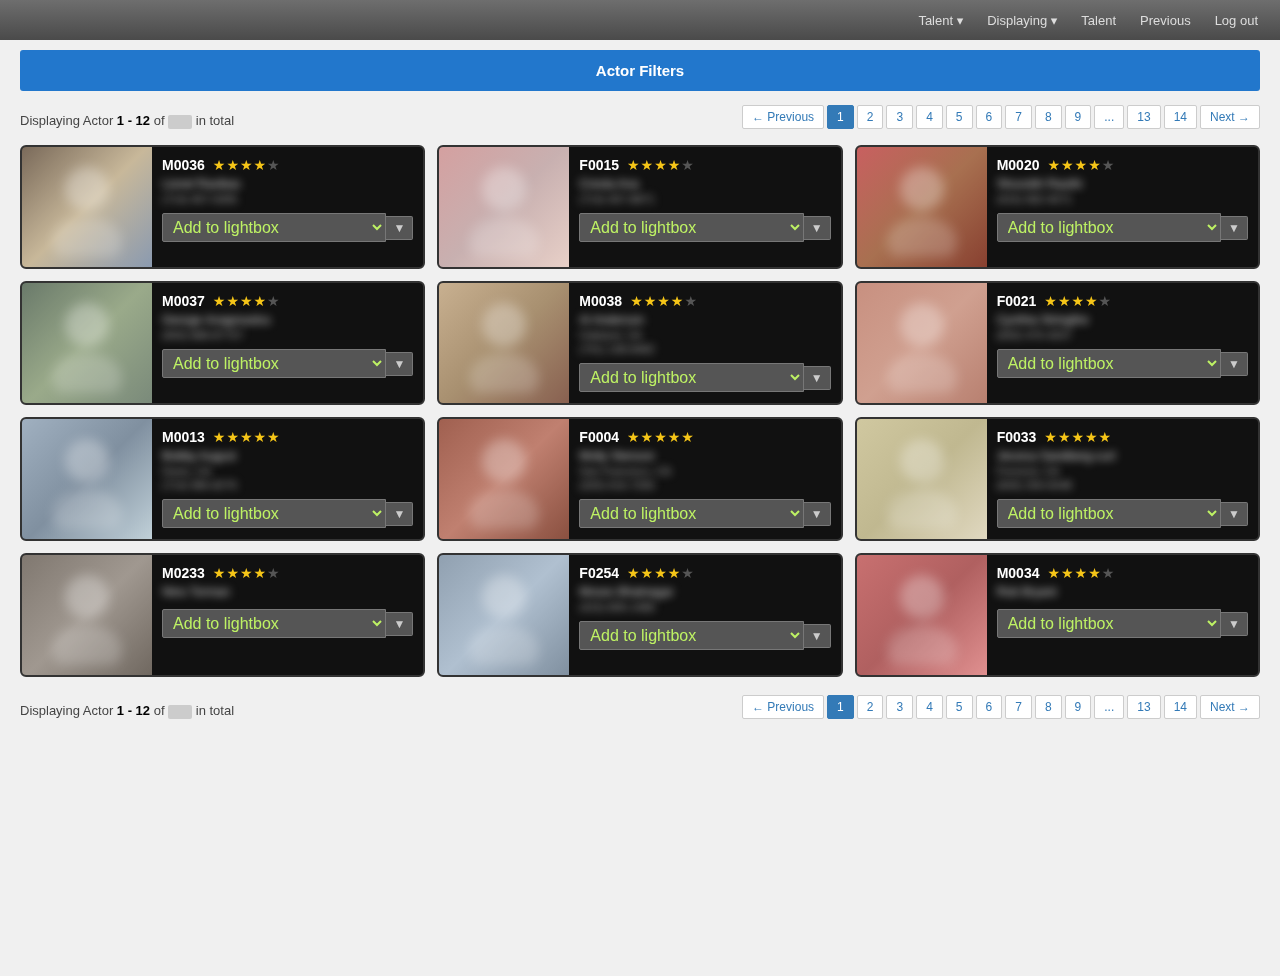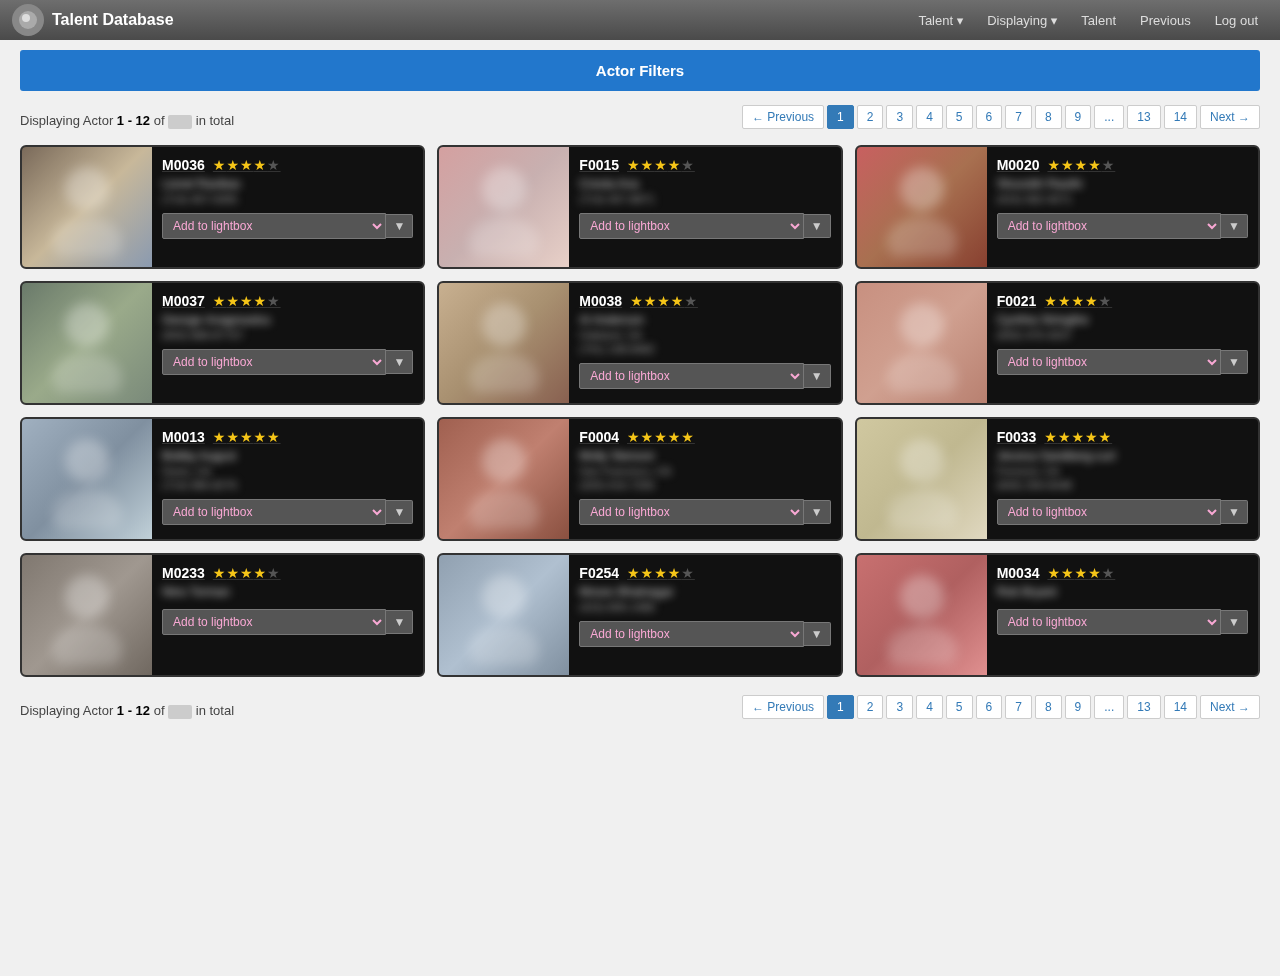--- a/index.html
+++ b/index.html
@@ -97,33 +97,33 @@
       display: flex; align-items: center; justify-content: center;
     }
     .actor-info {
       flex: 1;
       padding: 10px 10px 8px;
       display: flex;
       flex-direction: column;
       gap: 2px;
     }
     .actor-id-row {
-      display: flex; align-items: center; gap: 8px; margin-bottom: 2px; text-decoration: underline;
+      display: flex; align-items: center; gap: 8px; margin-bottom: 2px;
     }
     .actor-id { color: #fff; font-size: 14px; font-weight: bold; }
     .stars { color: #f5c518; font-size: 14px; letter-spacing: 1px; }
     .actor-name { color: #ddd; font-size: 12px; filter: blur(4px); }
     .actor-phone { color: #aaa; font-size: 11px; filter: blur(4px); }
     .actor-loc { color: #aaa; font-size: 11px; filter: blur(4px); }
     .lightbox-row {
       display: flex; align-items: center; margin-top: 6px;
     }
     .lightbox-select {
-      flex: 1; background: #555; border: 1px solid #777; color: #f9a8d4;
-      font-size: 12px; padding: 4px 6px; border-radius: 2px 0 0 2px;
+      flex: 1; background: #555; border: 1px solid #777; color: #bef264;
+      font-size: 16px; padding: 4px 6px; border-radius: 2px 0 0 2px;
       outline: none;
     }
     .lightbox-btn {
       background: #555; border: 1px solid #777; border-left: none;
       color: #ccc; padding: 4px 7px; cursor: pointer; border-radius: 0 2px 2px 0;
       font-size: 12px;
     }
 
     
     .photo-m0036 { background: linear-gradient(135deg, #7a6a5a, #c8b89a, #8a9ab0); }
@@ -136,29 +136,20 @@
     .photo-f0004 { background: linear-gradient(135deg, #a06050, #c08070, #8a5040); }
     .photo-f0033 { background: linear-gradient(135deg, #d0c8a0, #c0b890, #e0d8c0); }
     .photo-m0233 { background: linear-gradient(135deg, #807870, #a09890, #706860); }
     .photo-f0254 { background: linear-gradient(135deg, #90a0b0, #b0c0d0, #8090a0); }
     .photo-m0034 { background: linear-gradient(135deg, #c87070, #b06060, #e09090); }
   </style>
 </head>
 <body>
 
 <nav class="navbar">
-  <div class="navbar-logo">
-    <div class="navbar-logo-icon">
-      <svg width="20" height="20" viewBox="0 0 20 20">
-        <circle cx="10" cy="10" r="9" fill="#aaa"></circle>
-        <circle cx="8" cy="8" r="4" fill="#ddd"></circle>
-      </svg>
-    </div>
-    <span class="navbar-title">Talent Database</span>
-  </div>
   <div class="navbar-menu">
     <div class="navbar-item">Talent ▾</div>
     <div class="navbar-item">Displaying ▾</div>
     <div class="navbar-item">Talent</div>
     <div class="navbar-item">Previous</div>
     <div class="navbar-item">Log out</div>
   </div>
 </nav>
 
 <div class="show-filters-bar">Actor Filters</div>

